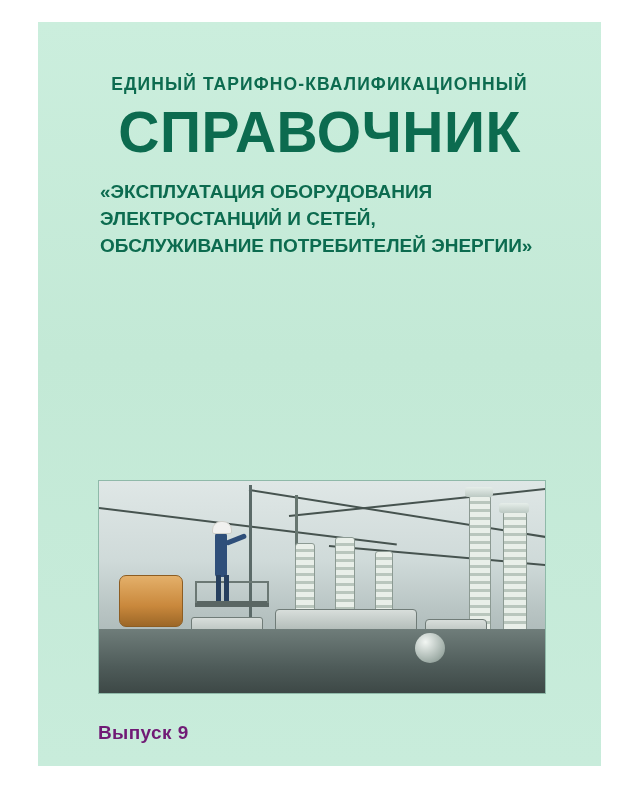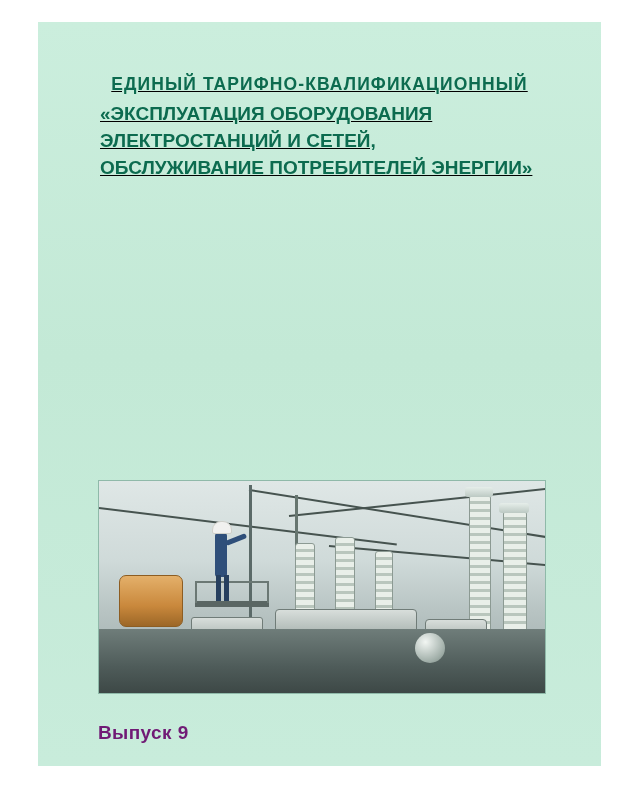--- a/index.html
+++ b/index.html
@@ -39,21 +39,20 @@
     position: absolute;
     inset: 0;
     background: linear-gradient(180deg, #cbeedd 0%, #c3e9d6 45%, #c8ecdb 100%);
     pointer-events: none;
   }
 
   .content {
     position: relative;
     z-index: 2;
     padding: 0 60px;
-    text-decoration: underline;
   }
 
   .line-top {
     margin-top: 52px;
     color: #0c6b4f;
     font-size: 17.5px;
     font-weight: bold;
     letter-spacing: 1.1px;
     text-align: center;
     white-space: nowrap;
@@ -83,21 +82,21 @@
   .sections-label {
     margin-top: 32px;
     color: #7a5a1f;
     font-size: 25px;
     font-weight: bold;
     text-align: left;
     padding-left: 2px;
   }
 
   .section-block {
-    margin-top: 6px;
+    margin-top: 18px;
     color: #0c6b4f;
     font-size: 19px;
     font-weight: bold;
     line-height: 1.42;
     text-align: left;
     padding-left: 2px;
   }
   .section-block.second {
     margin-top: 26px;
   }
@@ -211,20 +210,21 @@
 </head>
 <body>
 
 <div class="page">
 
   <div class="cover">
 
     <div class="content">
       <div class="line-top">ЕДИНЫЙ ТАРИФНО-КВАЛИФИКАЦИОННЫЙ</div>
 
+      <div class="title-main">СПРАВОЧНИК</div>
 
 
 
       <div class="section-block">«ЭКСПЛУАТАЦИЯ ОБОРУДОВАНИЯ ЭЛЕКТРОСТАНЦИЙ И СЕТЕЙ, ОБСЛУЖИВАНИЕ ПОТРЕБИТЕЛЕЙ ЭНЕРГИИ»</div>
 
     </div>
 
     <div class="photo-wrap">
       <div class="ph sky"></div>
 

